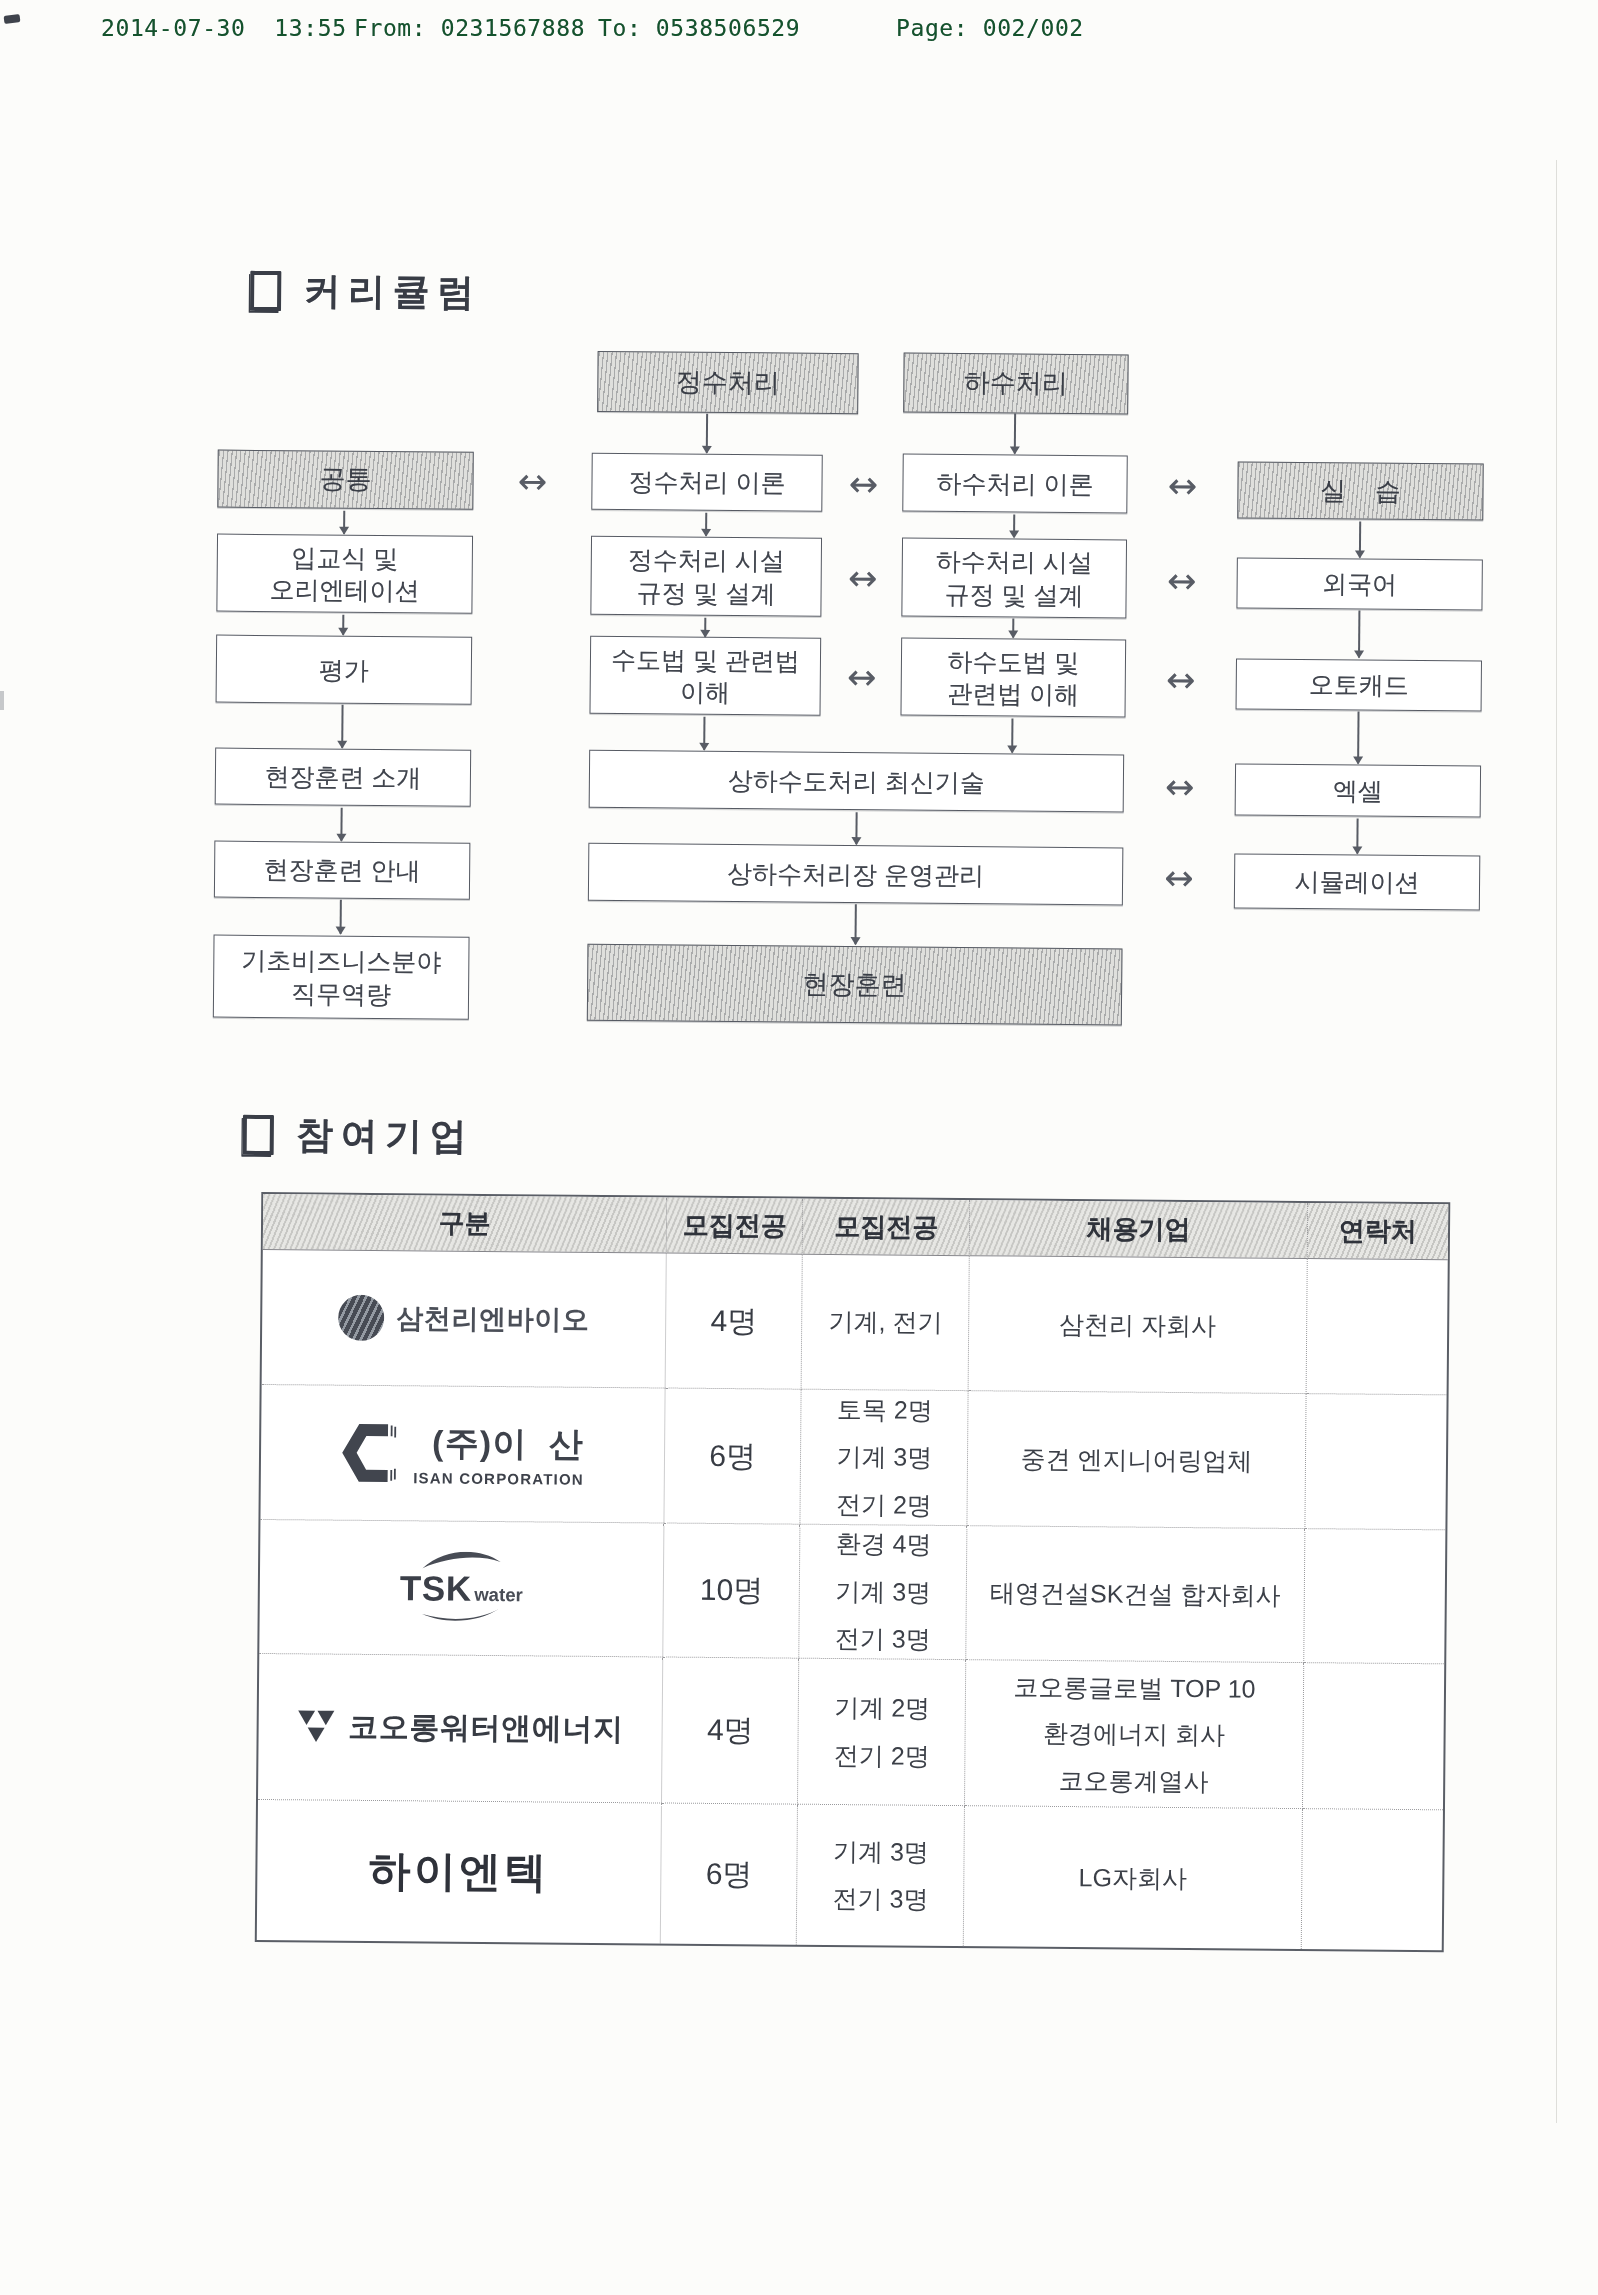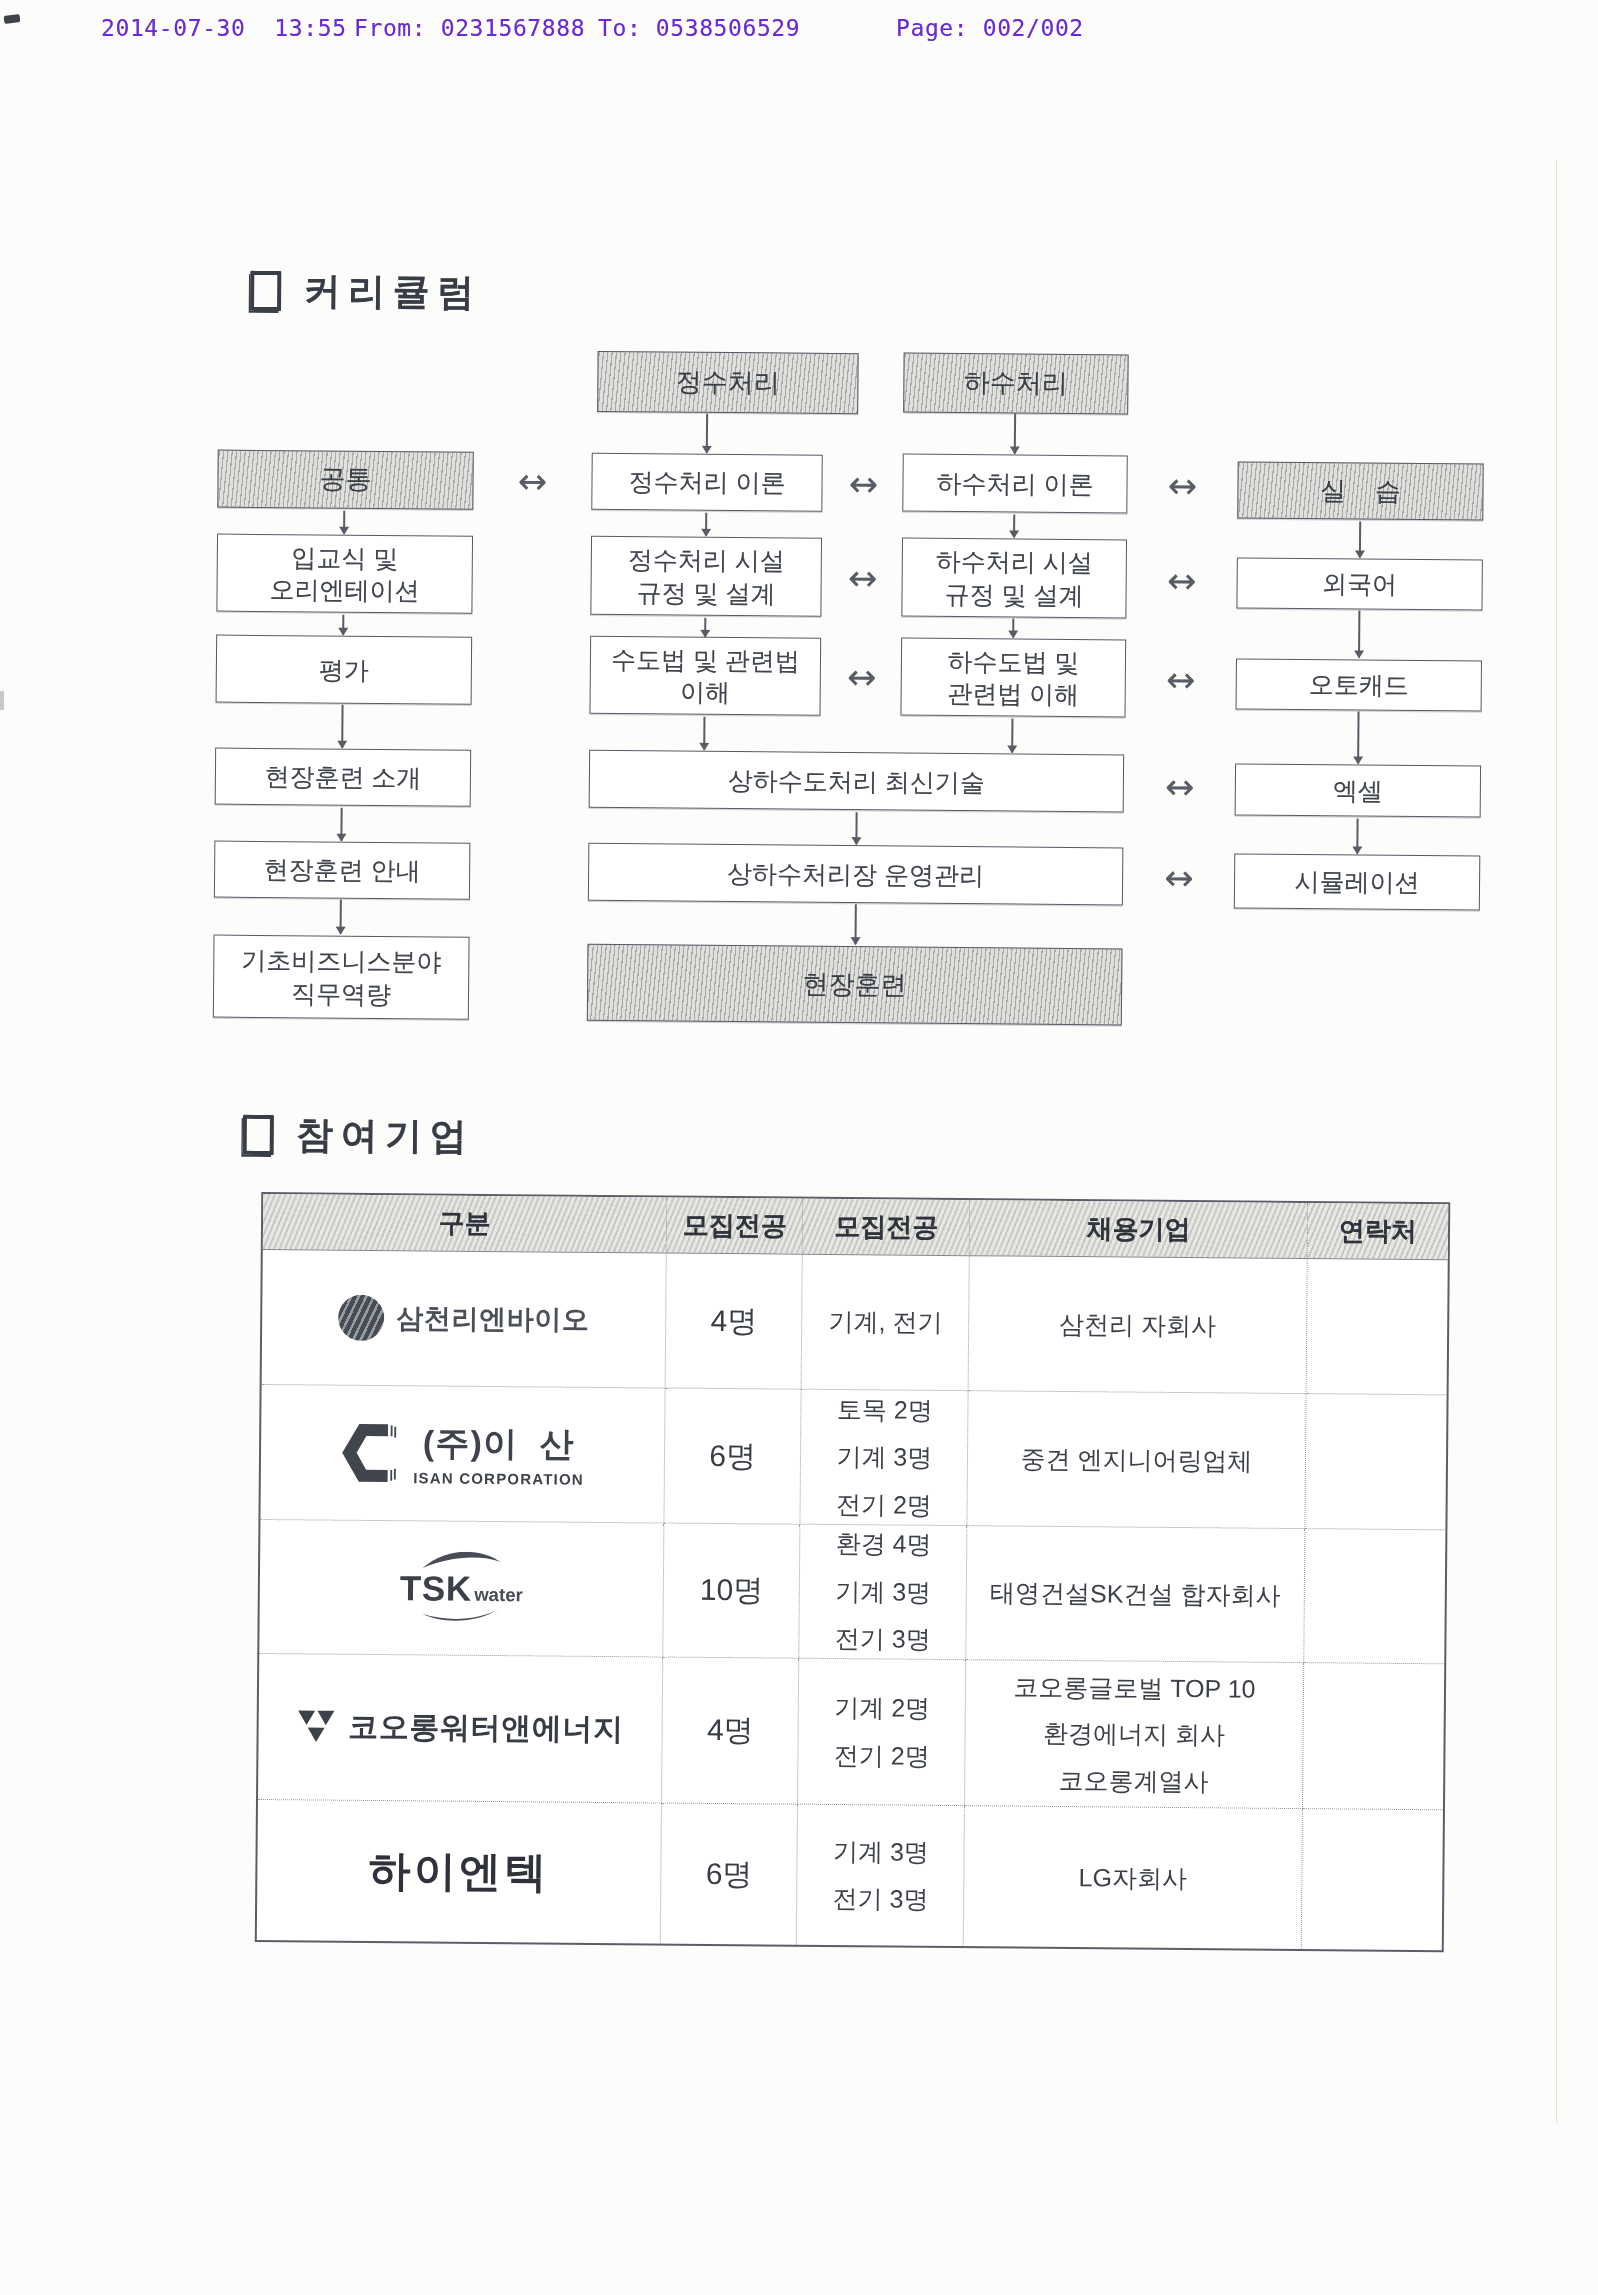--- a/index.html
+++ b/index.html
@@ -6,21 +6,21 @@
   body{
     width:1599px;height:2295px;position:relative;overflow:hidden;
     background:#fcfcfa;
     font-family:"Liberation Sans","DejaVu Sans",sans-serif;
     color:#43474f;
   }
   
   .fax-header{position:absolute;left:0;top:0;width:100%;height:56px;}
   .fx{
     position:absolute;top:15px;font-family:"DejaVu Sans Mono",monospace;
-    font-size:23px;color:#6d28d9;letter-spacing:0.6px;
+    font-size:23px;color:#14532d;letter-spacing:0.6px;
     text-shadow:0 0 0.6px rgba(80,84,93,.45);
     white-space:pre;
   }
   
   .dash1{position:absolute;left:3.7px;top:15px;width:16px;height:8px;background:#3f434c;transform:rotate(-7deg);border-radius:1.9px;}
   .speck1{position:absolute;left:0;top:691px;width:4.3px;height:18.6px;background:#c6c8ca;}
   .edge-line{position:absolute;left:1556px;top:160px;width:1.2px;height:1963px;background:#dededa;}
   
   .skew{position:absolute;inset:0;transform:rotate(0.5deg);transform-origin:267px 311px;}
   
@@ -276,21 +276,21 @@
         <div class="co-row">
           <svg width="60" height="60" viewBox="0 0 100 100">
             <path d="M78 2 L30 2 L2 50 L30 98 L78 98 L78 78 L42 78 L26 50 L42 22 L78 22 Z" fill="#41454e"></path>
             <g stroke="#41454e" stroke-width="3">
               <line x1="84" y1="4" x2="84" y2="22"></line>
                 <line x1="90" y1="6" x2="90" y2="24"></line>
               <line x1="84" y1="78" x2="84" y2="96"></line>
                 <line x1="90" y1="76" x2="90" y2="94"></line>
             </g>
           </svg>
-          <div style="display:flex;flex-direction:column;align-items:center;">
+          <div style="display:flex;flex-direction:column;align-items:flex-end;">
             <span class="co-name-2a">(주)이&nbsp;&nbsp;산</span>
             <span class="co-name-2b">ISAN CORPORATION</span>
           </div>
         </div>
       </div>
       <div class="tcell">
           <span class="cell-count">6명</span>
         </div>
       <div class="tcell">
           <span class="cell-majors">토목 2명

